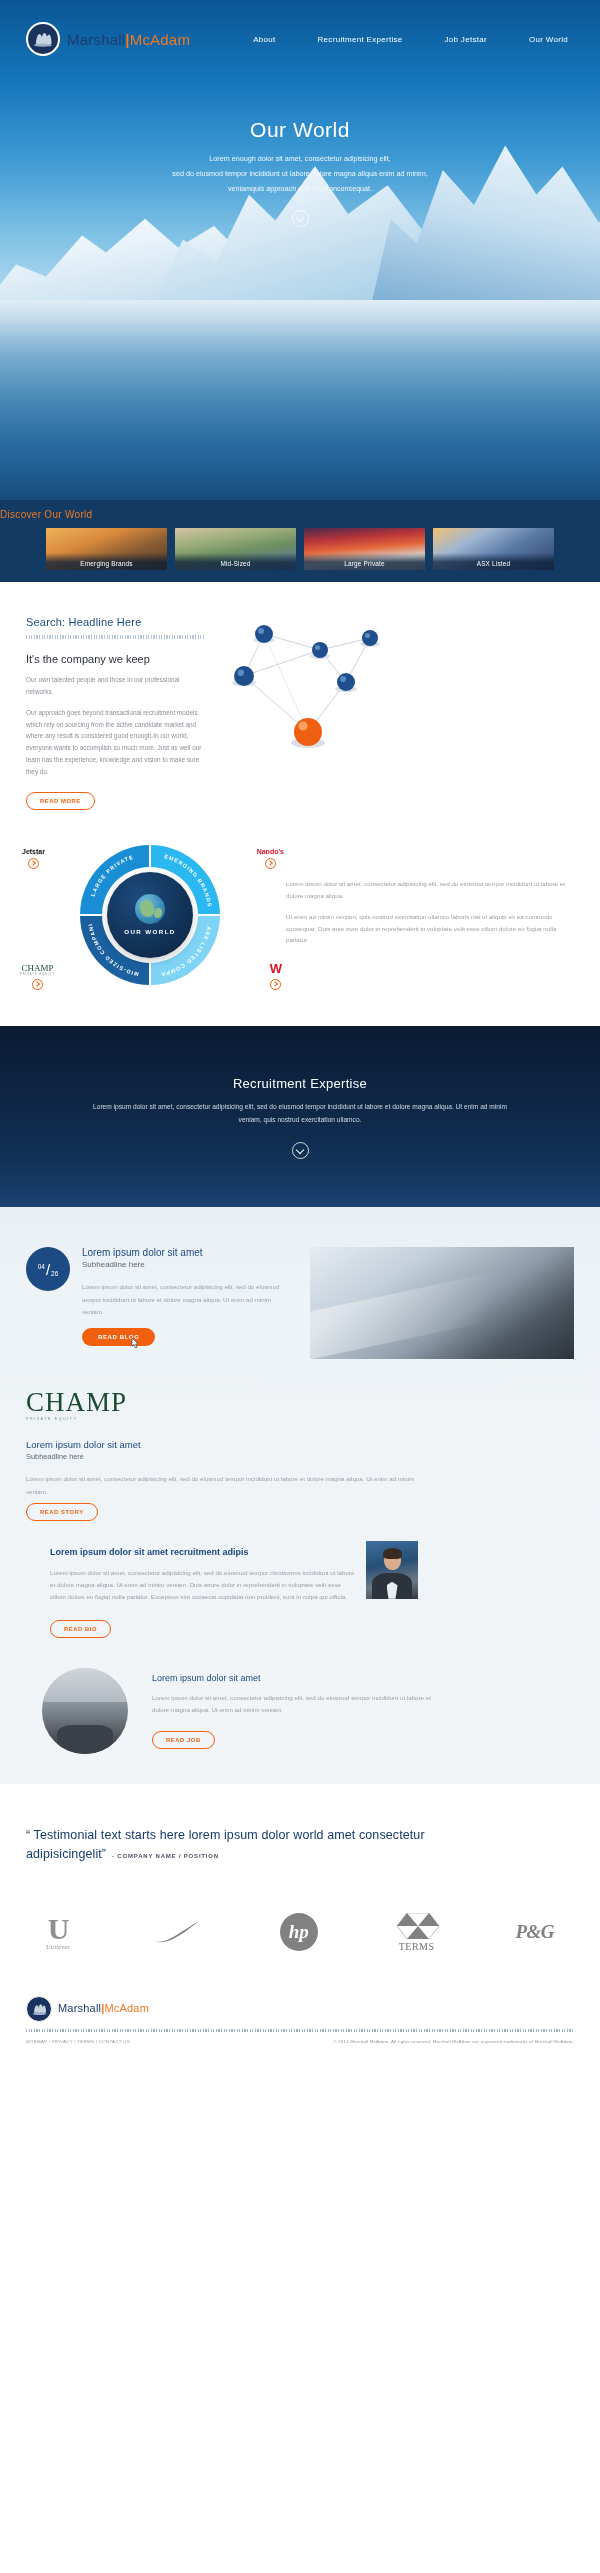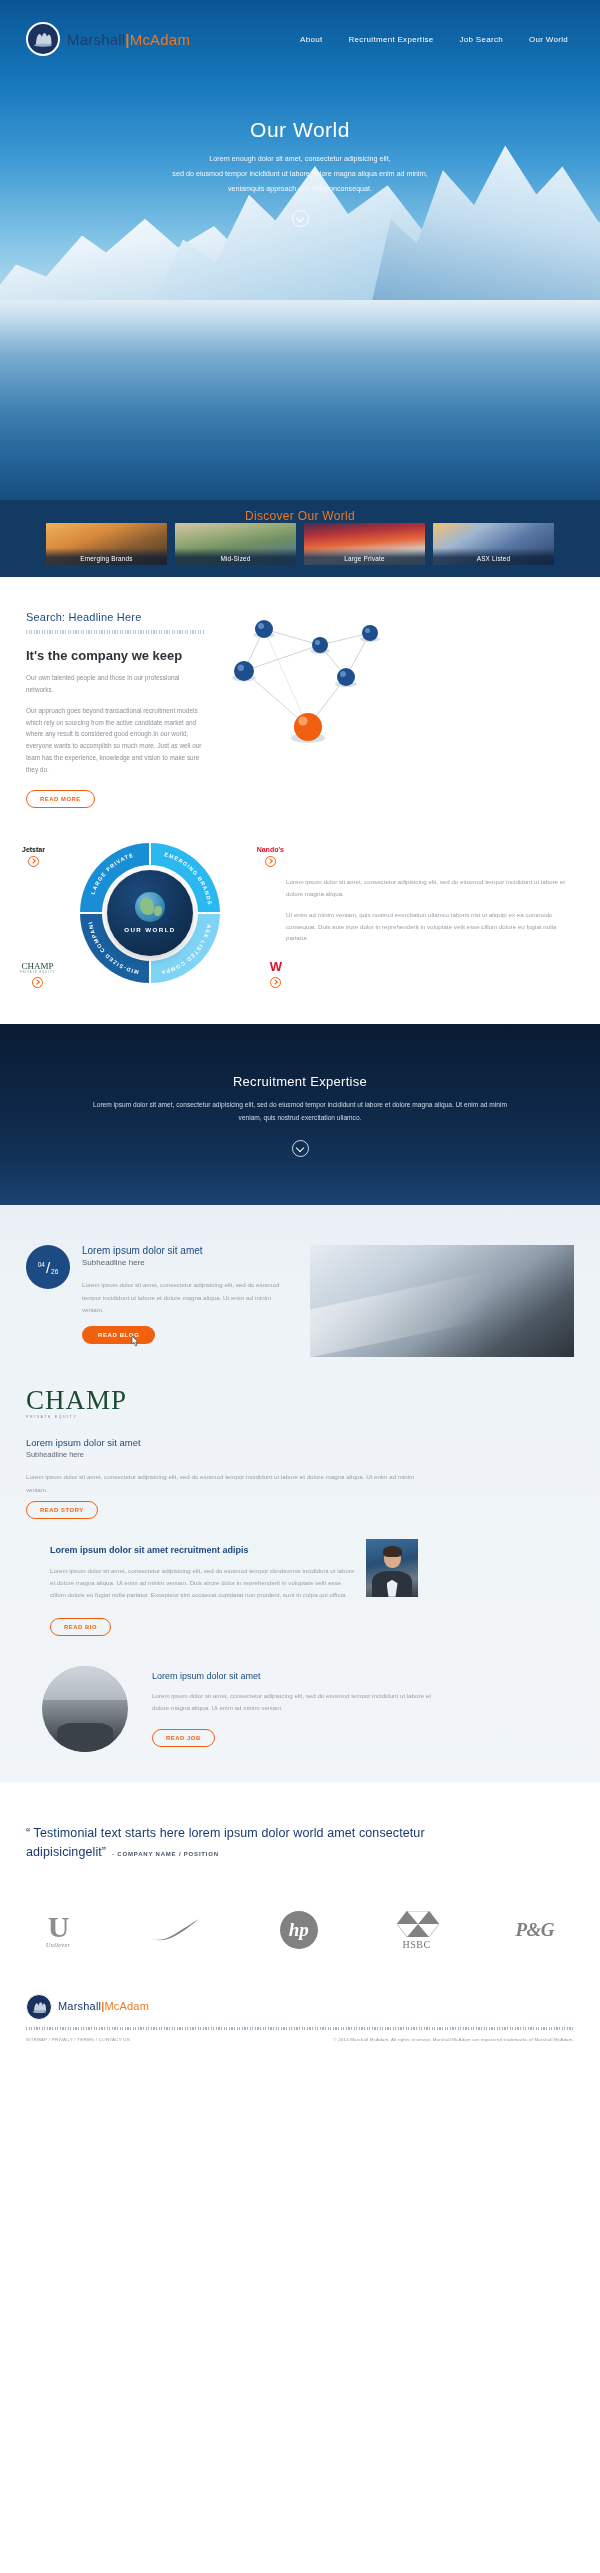--- a/index.html
+++ b/index.html
@@ -59,21 +59,21 @@
     width:34px; height:34px; border-radius:50%;
     background:#19335e; border:2px solid #fff;
     display:flex; align-items:center; justify-content:center;
     flex:none;
   }
   .logo-mark svg { display:block; }
   .logo-text { font-size:15px; letter-spacing:.2px; line-height:1; }
   .logo-text .a { color:#1c3d6e; font-weight:400; }
   .logo-text .bar { color:#f07820; font-weight:700; }
   .logo-text .b { color:#f07820; font-weight:400; }
-  .nav-links { margin-left:auto; display:flex; gap:26px; align-items:center; padding-right:6px;}
+  .nav-links { margin-left:auto; display:flex; gap:42px; align-items:center; padding-right:6px;}
   .nav-links a {
     color:#ffffff; font-size:8px; text-decoration:none;
     letter-spacing:.3px; white-space:nowrap;
   }
 
   .hero-copy { position:relative; z-index:5; text-align:center; margin-top:62px; }
   .hero-title { color:#fff; font-size:21px; font-weight:400; letter-spacing:.5px; }
   .hero-sub {
     color:#f2f8fc; font-size:7.2px; line-height:2.05;
     margin-top:10px; max-width:420px; margin-left:auto; margin-right:auto;
@@ -87,21 +87,21 @@
     content:""; width:5px; height:5px; margin-top:-2px;
     border-right:1.2px solid #fff; border-bottom:1.2px solid #fff;
     transform:rotate(45deg);
   }
 
   
   .discover {
     background:#123a63; padding:9px 0 12px;
     position:relative; z-index:7;
   }
-  .discover-title { text-align:center; color:#f07820; font-size:12px; margin-bottom:0; letter-spacing:.3px;}
+  .discover-title { text-align:left; color:#f07820; font-size:10px; margin-bottom:8px; letter-spacing:.3px;}
   .cards { display:flex; gap:8px; padding:0 46px; }
   .card {
     flex:1; height:42px; position:relative; overflow:hidden;
     border-radius:1px;
   }
   .card .img { position:absolute; inset:0; }
   .c1 .img { background:linear-gradient(160deg,#f0b25a 0%,#d8893c 35%,#8d5f33 62%,#4a3526 100%); }
   .c2 .img { background:linear-gradient(170deg,#d7c3a8 0%,#9fb07c 28%,#6f8f63 55%,#4d6fa0 100%); }
   .c3 .img { background:linear-gradient(175deg,#4a2a4e 0%,#b5343a 26%,#e4673a 48%,#d8d5d2 72%,#9aa2ab 100%); }
   .c4 .img { background:linear-gradient(150deg,#f2c173 0%,#9fb6d2 30%,#5a79a6 58%,#2c4468 100%); }
@@ -115,21 +115,21 @@
   
   .about { padding:34px 26px 26px; display:flex; }
   .about-left { width:178px; flex:none; }
   .about-h {
     color:#1b4b86; font-size:11px; font-weight:400; letter-spacing:.2px;
   }
   .about-rule {
     margin:7px 0 14px; height:4px;
     background:repeating-linear-gradient(90deg,#b9c8d8 0 1.2px,transparent 1.2px 2.6px);
   }
-  .about-lead { font-size:13px; font-weight:700; color:#2c3239; margin-bottom:9px;}
+  .about-lead { font-size:11px; font-weight:400; color:#2c3239; margin-bottom:9px;}
   .about-p { font-size:6.4px; line-height:1.85; color:#8b9199; margin-bottom:9px; }
   .btn-out {
     display:inline-block; border:1.2px solid #f0600f; color:#f0600f;
     background:transparent; border-radius:20px;
     font-size:5.8px; font-weight:700; letter-spacing:.6px;
     padding:5px 13px; margin-top:5px; cursor:pointer;
   }
   .btn-fill {
     display:inline-block; border:none; color:#fff;
     background:#f0600f; border-radius:20px;
@@ -349,21 +349,21 @@
               <path d="M14 14 C14 8, 15.5 4.5, 17 4.5 C18.3 4.5, 19.5 8, 19.5 14 Z"></path>
             </g>
             <ellipse cx="11" cy="15.2" rx="9" ry="1.6" fill="#9fb2cb"></ellipse>
           </svg>
         </span>
         <span class="logo-text"><span class="a">Marshall</span><span class="bar">|</span><span class="b">McAdam</span></span>
       </div>
       <div class="nav-links">
         <a href="#">About</a>
         <a href="#">Recruitment Expertise</a>
-        <a href="#">Job Search</a>
+        <a href="#">Job Jetstar</a>
         <a href="#">Our World</a>
       </div>
     </nav>
 
     <div class="hero-copy">
       <h1 class="hero-title">Our World</h1>
       <div class="hero-sub">
         <div>Lorem enough dolor sit amet, consectetur adipisicing elit,</div>
         <div>sed do eiusmod tempor incididunt ut labore dolore magna aliqua enim ad minim,</div>
         <div>veniamquis approach exe rcitationconsequat.</div>
@@ -593,21 +593,21 @@
     </div>
     <div class="logo-item lg-hsbc">
       <span class="dia">
         <svg width="42" height="26" viewBox="0 0 42 26">
           <polygon points="0,13 10,0 32,0 42,13 32,26 10,26" fill="#ffffff" stroke="#8b8e91" stroke-width="0.6"></polygon>
           <polygon points="0,13 10,0 21,13" fill="#7e8184"></polygon>
           <polygon points="42,13 32,0 21,13" fill="#7e8184"></polygon>
           <polygon points="10,26 21,13 32,26" fill="#7e8184"></polygon>
         </svg>
       </span>
-      <span class="t">HSBC</span>
+      <span class="t">TERMS</span>
     </div>
     <div class="logo-item">
       <span class="lg-pg">P&amp;G</span>
     </div>
   </section>
 
   <footer class="footer">
     <div class="footer-logo">
       <span class="logo-mark" style="width:26px;height:26px;border-width:1.5px;">
         <svg width="17" height="14" viewBox="0 0 22 18">

